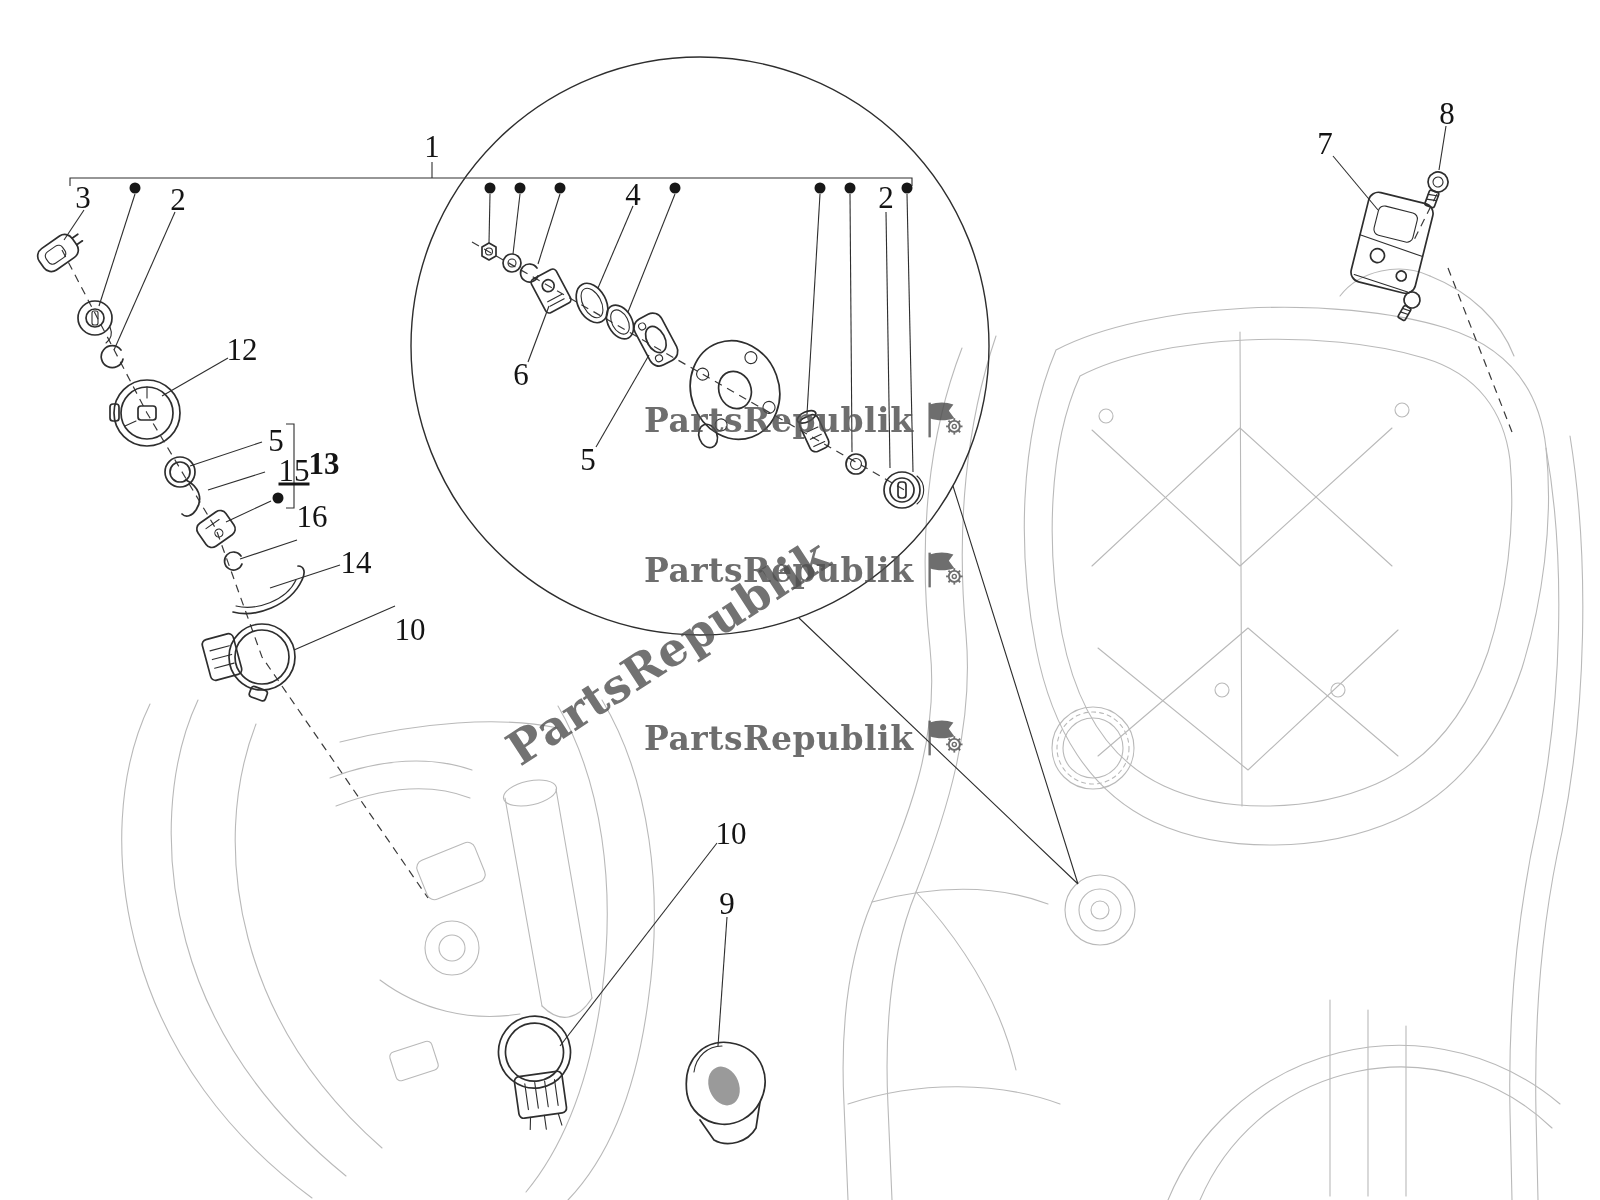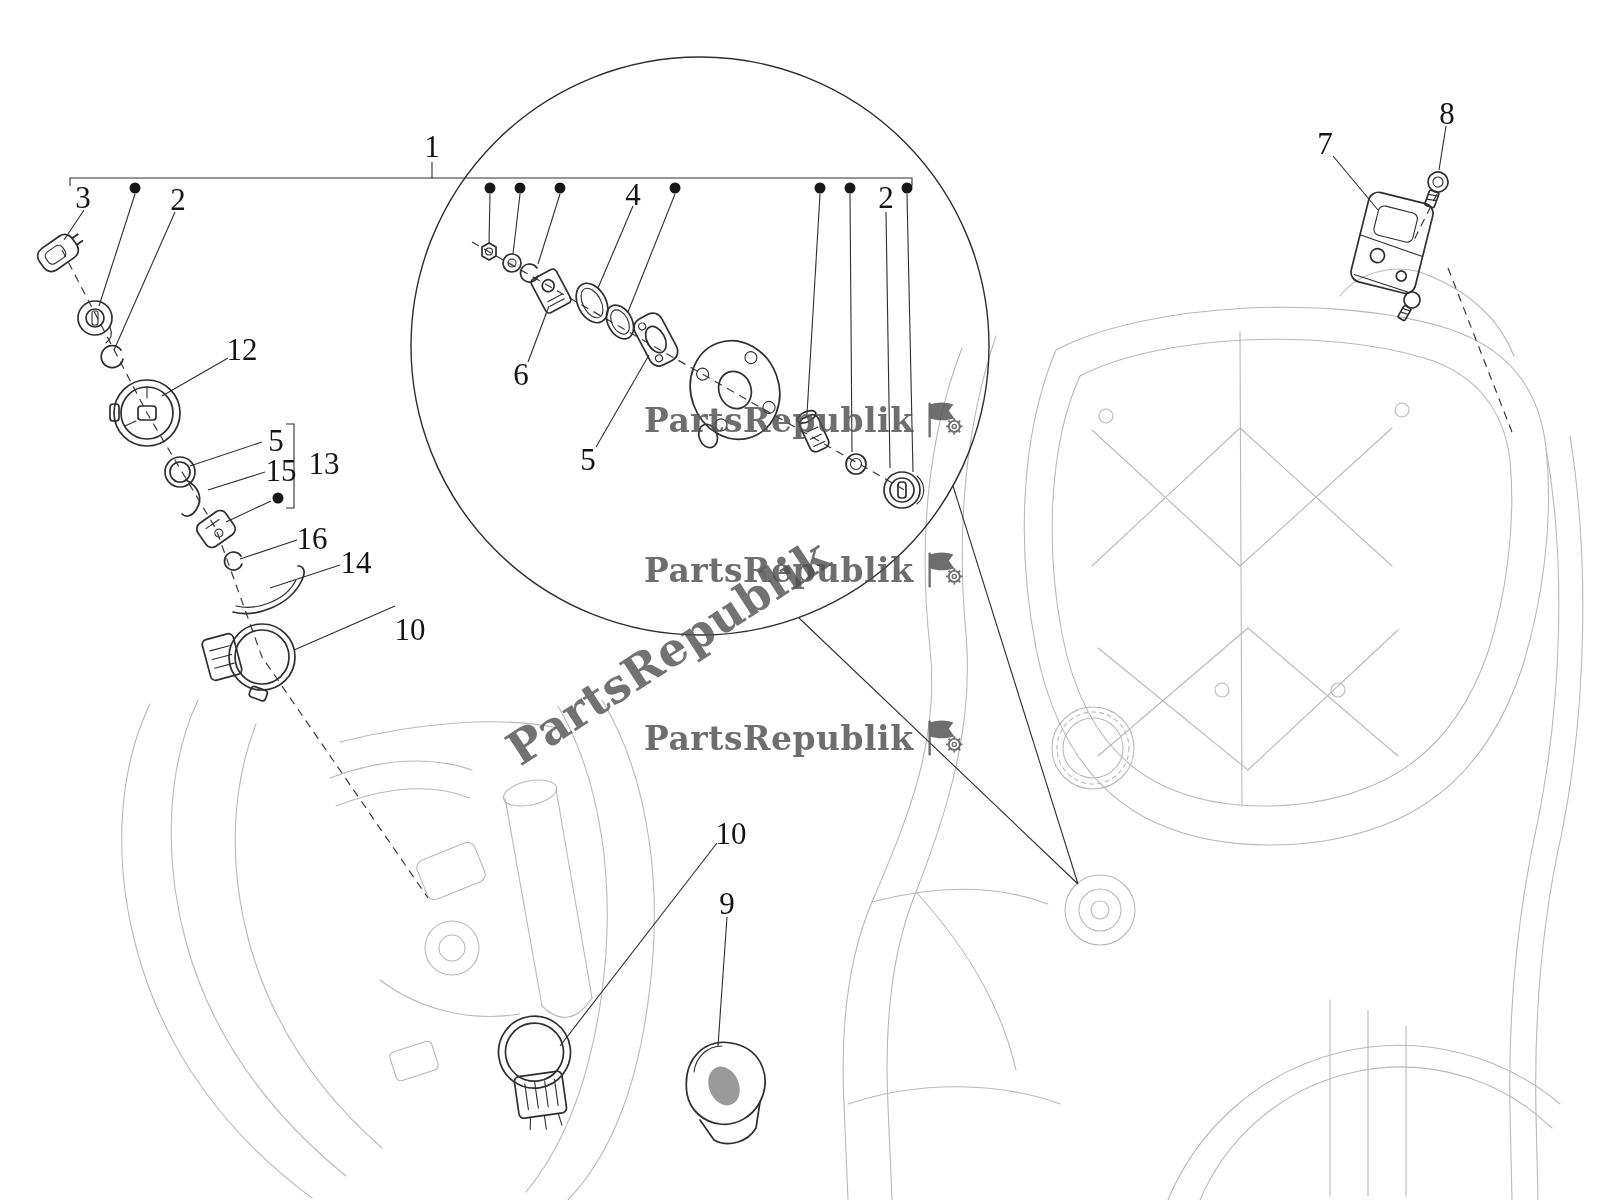--- a/index.html
+++ b/index.html
@@ -331,23 +331,23 @@
       <line class="lt" x1="-5" y1="15" x2="5" y2="13"></line>
       <line class="lt" x1="-5" y1="20" x2="5" y2="18"></line>
     </g>
   </svg>
 
   <div class="callout" style="left:432px; top:146px;">1</div>
   <div class="callout" style="left:83px;  top:197px;">3</div>
   <div class="callout" style="left:178px; top:199px;">2</div>
   <div class="callout" style="left:242px; top:349px;">12</div>
   <div class="callout" style="left:276px; top:440px;">5</div>
-  <div class="callout" style="left:281px; top:470px;">15</div>
-  <div class="callout" style="left:324px; top:463px;">13</div>
-  <div class="callout" style="left:312px; top:538px;">16</div>
+  <div class="callout" style="left:294px; top:470px;text-decoration:underline;">15</div>
+  <div class="callout" style="left:324px; top:463px;font-weight:bold;">13</div>
+  <div class="callout" style="left:312px; top:516px;">16</div>
   <div class="callout" style="left:356px; top:562px;">14</div>
   <div class="callout" style="left:410px; top:601px;margin-top:28px;">10</div>
   <div class="callout" style="left:521px; top:374px;">6</div>
   <div class="callout" style="left:633px; top:194px;">4</div>
   <div class="callout" style="left:588px; top:459px;">5</div>
   <div class="callout" style="left:886px; top:197px;">2</div>
   <div class="callout" style="left:731px; top:833px;">10</div>
   <div class="callout" style="left:727px; top:903px;">9</div>
   <div class="callout" style="left:1325px; top:143px;">7</div>
   <div class="callout" style="left:1447px; top:113px;">8</div>

